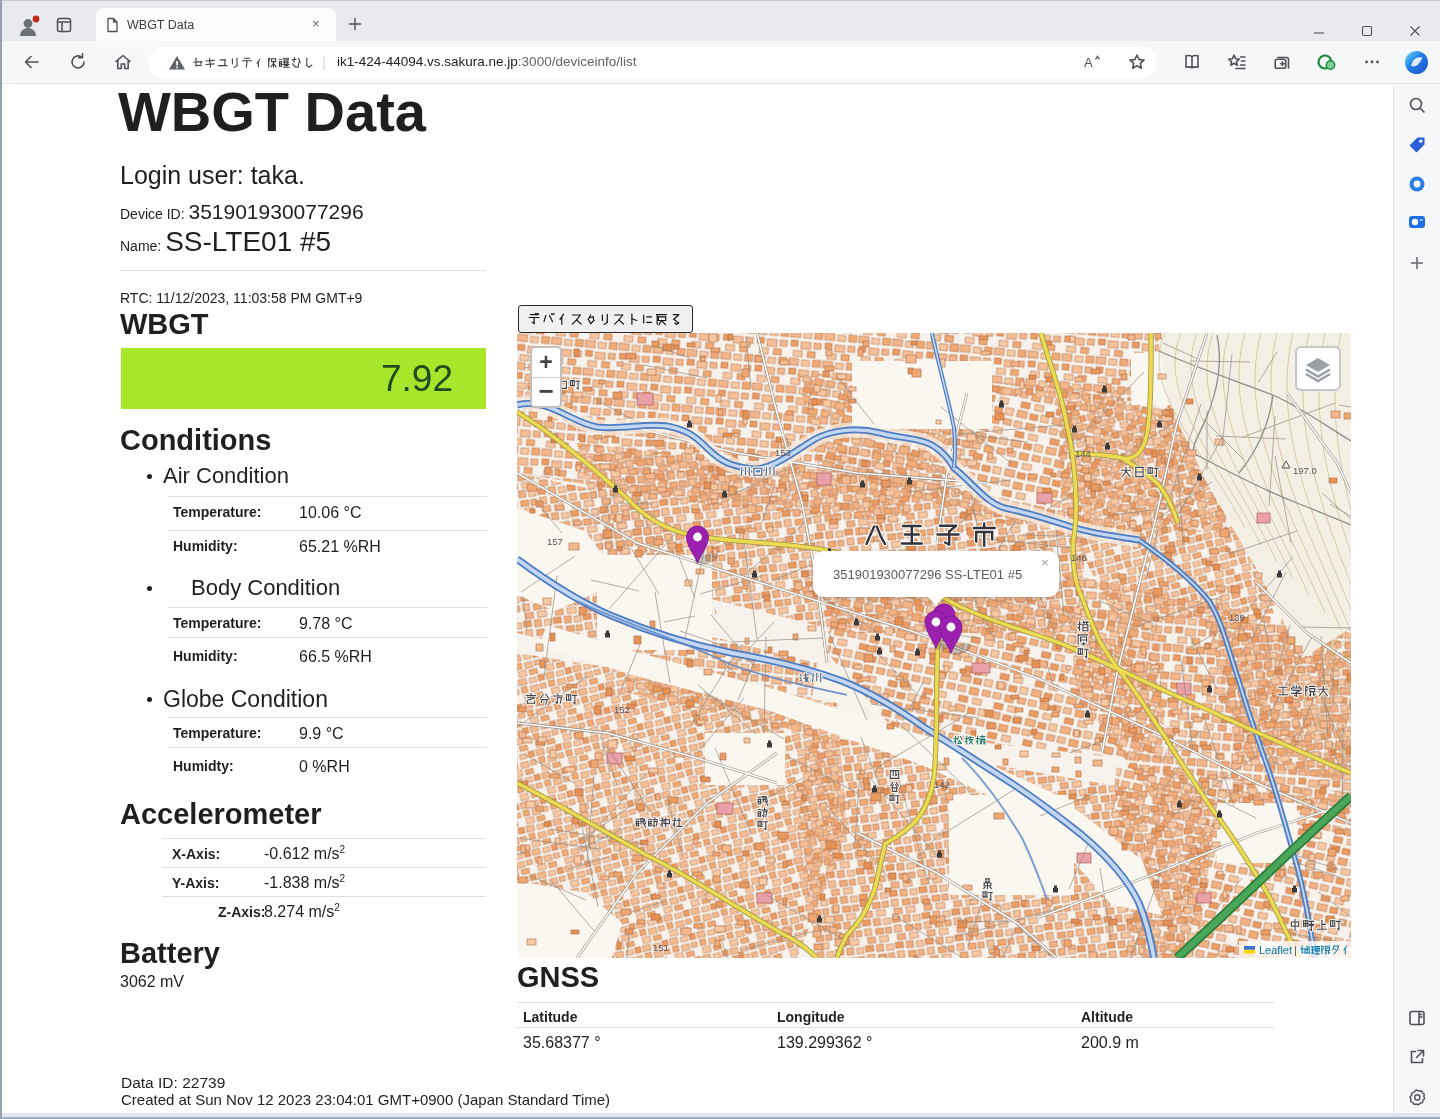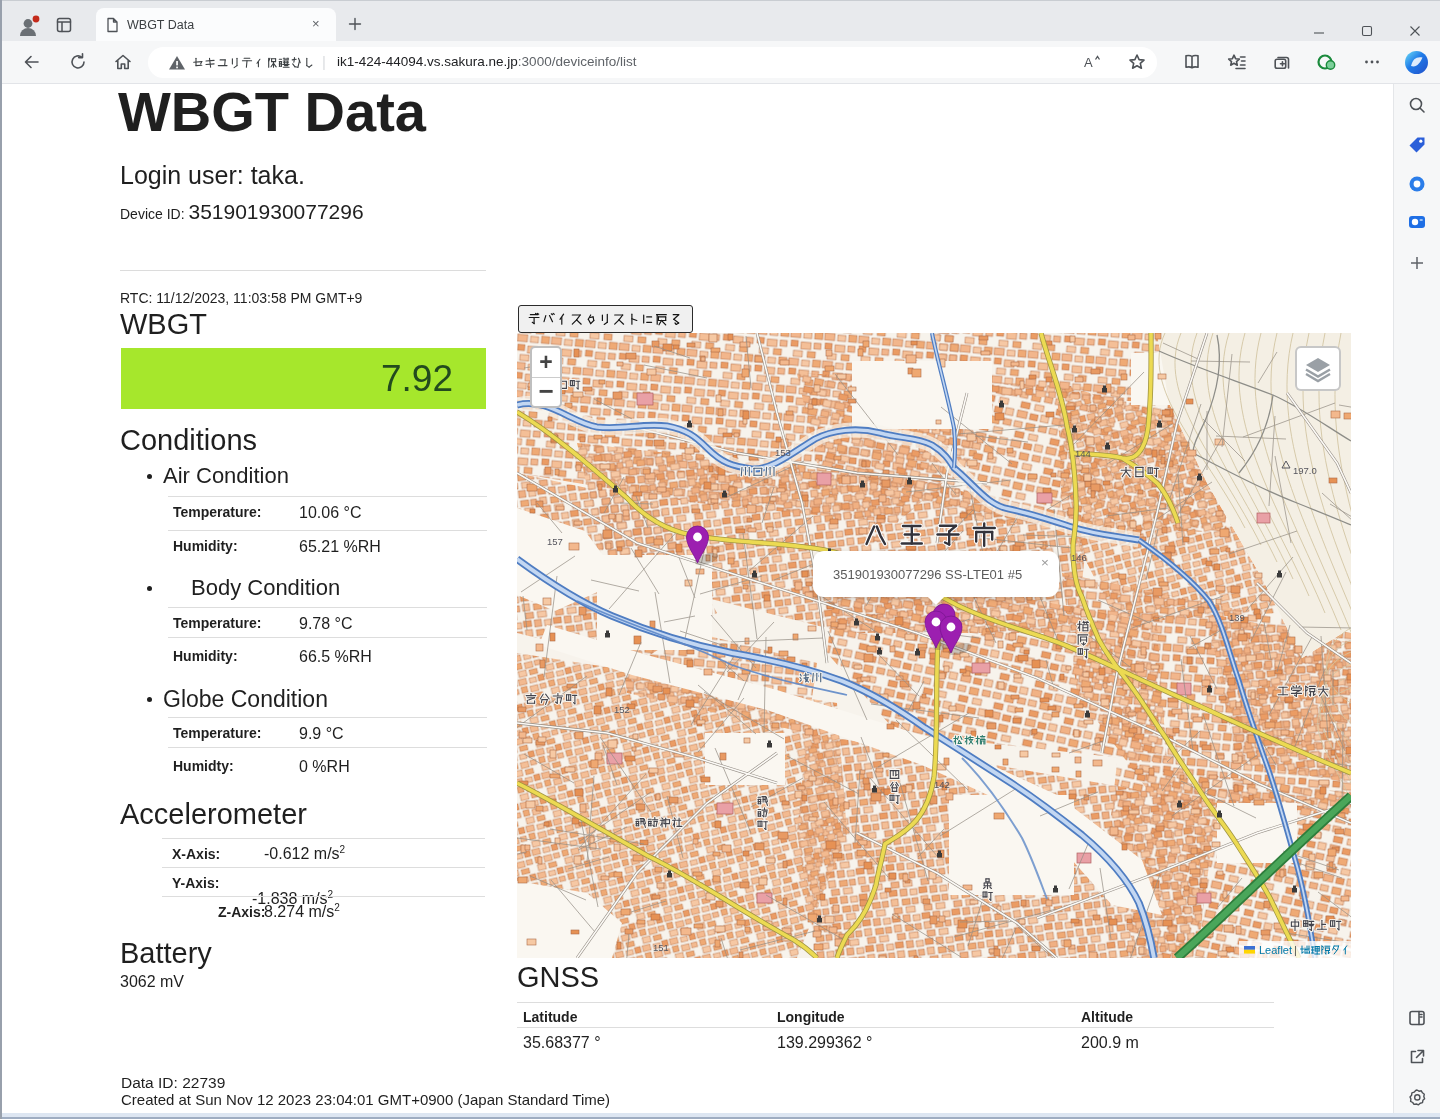--- a/index.html
+++ b/index.html
@@ -6,30 +6,31 @@
 #chrome { position:absolute; left:0; top:0; width:1440px; height:84px; }
 #tabbar { position:absolute; left:0; top:0; width:1440px; height:41px; background:#e8eaed; border-top:1px solid #c9cdd2; }
 #tab { position:absolute; left:96px; top:8px; width:240px; height:33px; background:#fbfcfd; border-radius:8px 8px 0 0; }
 #toolbar { position:absolute; left:0; top:41px; width:1440px; height:43px; background:#f6f7f8; border-bottom:1px solid #e2e4e8; }
 #addrbar { position:absolute; left:148px; top:47px; width:1009px; height:31px; background:#fff; border-radius:16px; }
 #page { position:absolute; left:2px; top:84px; width:1391px; height:1029px; background:#fff; overflow:hidden; }
 #sidebar { position:absolute; left:1393px; top:84px; width:47px; height:1029px; background:#f6f7f8; border-left:1px solid #e4e6e9; }
 #bottomstrip { position:absolute; left:0; top:1113px; width:1440px; height:6px; background:#dde6f2; border-bottom:2px solid #9fadc2; }
 #winborder { position:absolute; left:0; top:0; width:2px; height:1119px; background:#98a0ac; }
 .t { position:absolute; white-space:nowrap; color:#1f1f1f; }
-.h2x { font-size:29px; font-weight:normal; }
+.h2x { font-size:29px; font-weight:bold; }
 .row { position:absolute; border-top:1px solid #ddd; }
 .lb { font-size:14px; font-weight:bold; }
 .ctr { text-align:left; }
 </style></head><body>
 
 <div id="page">
   <div class="t" style="left:116px; top:-5px; font-size:56px; font-weight:bold;">WBGT Data</div>
   <div class="t" style="left:118px; top:77px; font-size:25px;">Login user: taka.</div>
   <div class="t" style="left:118px; top:116px; font-size:14px;">Device ID: <span style="font-size:21px;">351901930077296</span></div>
+  <div class="t" style="left:118px; top:142px; font-size:14px;">Name: <span style="font-size:28px;">SS-LTE01 #5</span></div>
   <div class="abs" style="left:118px; top:186px; width:366px; border-top:1px solid #dcdcdc;"></div>
   <div class="t" style="left:118px; top:206px; font-size:14px;">RTC: 11/12/2023, 11:03:58 PM GMT+9</div>
   <div class="t h2x" style="left:118px; top:224px;">WBGT</div>
   <div class="abs" style="left:119px; top:264px; width:365px; height:61px; background:#a6e72c; color:#234b1e; font-size:37px; text-align:right; padding-right:33px; line-height:61px;">7.92</div>
   <div class="t h2x" style="left:118px; top:340px;">Conditions</div>
 
   <div class="abs" style="left:145px; top:390px; width:5px; height:5px; border-radius:50%; background:#1f1f1f;"></div>
   <div class="t" style="left:161px; top:379px; font-size:22px;">Air Condition</div>
   <div class="row" style="left:166px; top:412px; width:319px;"></div>
   <div class="t lb" style="left:171px; top:420px;">Temperature:</div>
@@ -55,21 +56,21 @@
   <div class="row" style="left:166px; top:663px; width:319px;"></div>
   <div class="t lb" style="left:171px; top:674px;">Humidty:</div>
   <div class="t ctr" style="left:297px; top:674px; width:155px; font-size:16px;">0 %RH</div>
 
   <div class="t h2x" style="left:118px; top:714px;">Accelerometer</div>
   <div class="row" style="left:160px; top:754px; width:323px;"></div>
   <div class="t lb" style="left:170px; top:762px;">X-Axis:</div>
   <div class="t ctr" style="left:262px; top:760px; width:155px; font-size:16px;">-0.612 m/s<sup style="font-size:10px;">2</sup></div>
   <div class="row" style="left:160px; top:783px; width:323px;"></div>
   <div class="t lb" style="left:170px; top:791px;">Y-Axis:</div>
-  <div class="t ctr" style="left:250px; top:789px; width:155px; font-size:16px;margin-top:16px;">-1.838 m/s<sup style="font-size:10px;">2</sup></div>
+  <div class="t ctr" style="left:262px; top:789px; width:155px; font-size:16px;">-1.838 m/s<sup style="font-size:10px;">2</sup></div>
   <div class="row" style="left:160px; top:812px; width:323px;"></div>
   <div class="t lb" style="left:170px; top:820px;margin-left:46px;">Z-Axis:</div>
   <div class="t ctr" style="left:262px; top:818px; width:155px; font-size:16px;">8.274 m/s<sup style="font-size:10px;">2</sup></div>
 
   <div class="t h2x" style="left:118px; top:853px;">Battery</div>
   <div class="t" style="left:118px; top:889px; font-size:16px;">3062 mV</div>
 
   <div class="t" style="left:119px; top:990px; font-size:15.5px;">Data ID: 22739</div>
   <div class="t" style="left:119px; top:1007px; font-size:15px;">Created at Sun Nov 12 2023 23:04:01 GMT+0900 (Japan Standard Time)</div>
 

